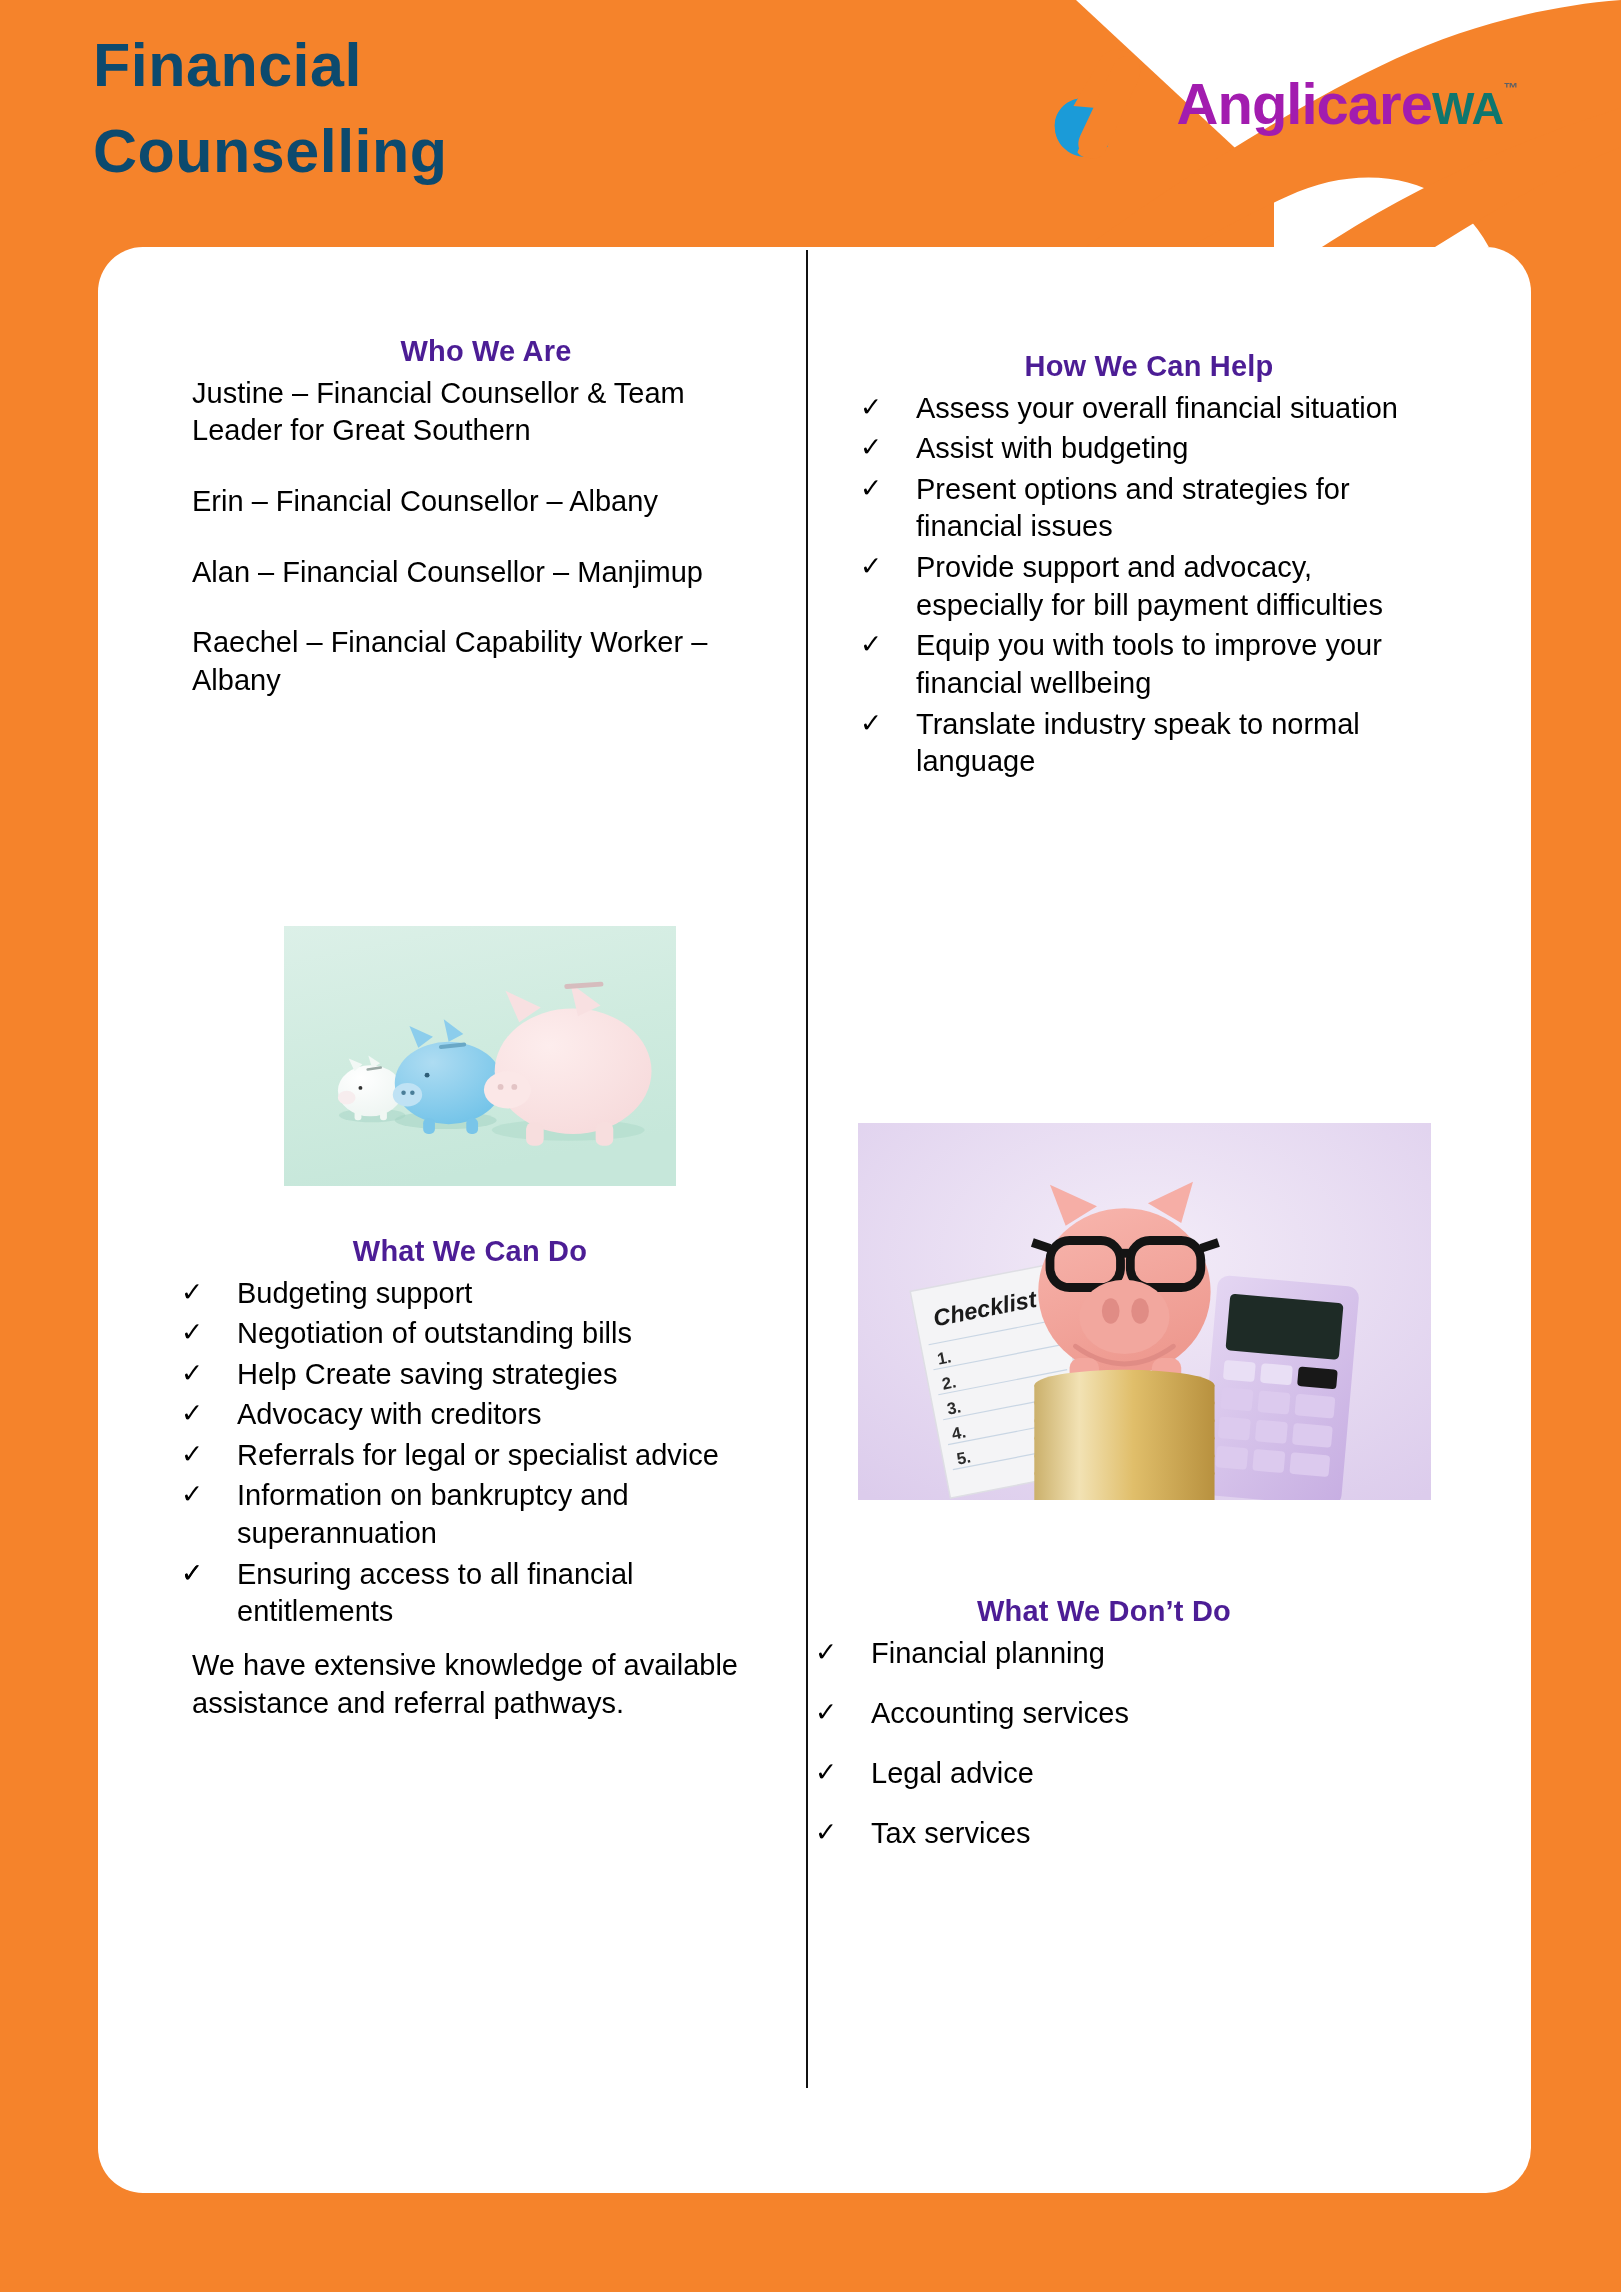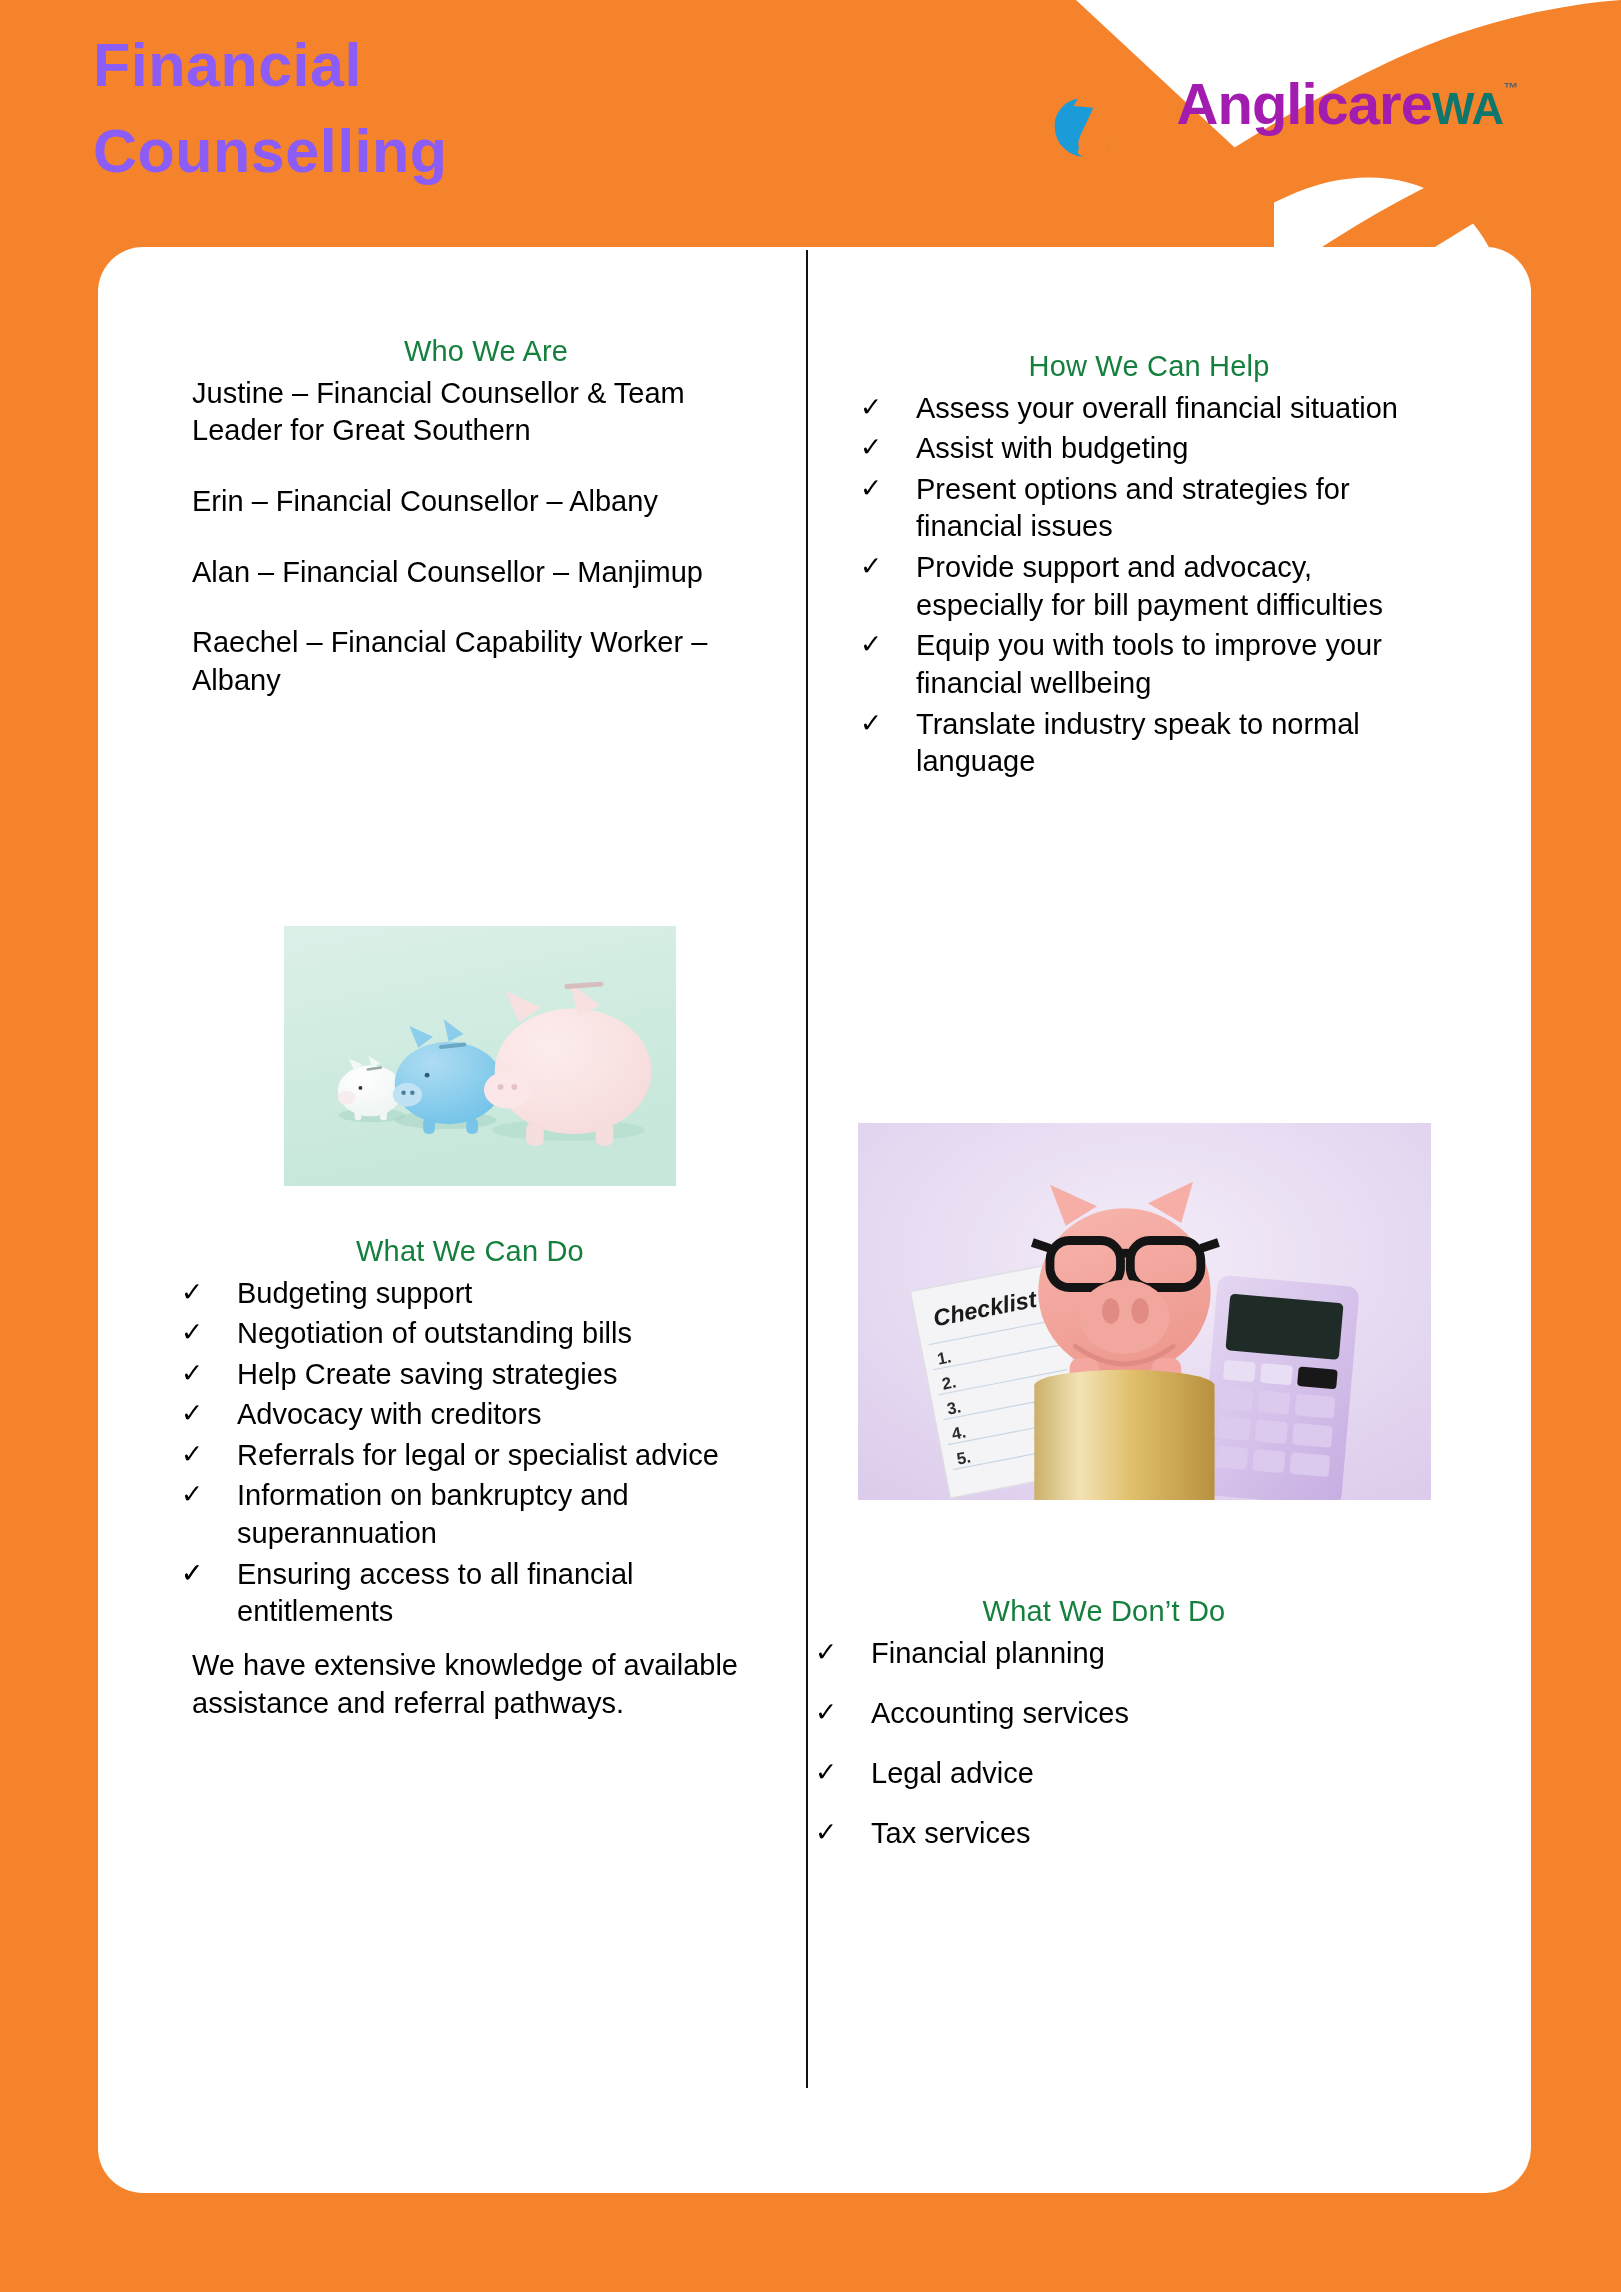--- a/index.html
+++ b/index.html
@@ -62,21 +62,21 @@
     height: 765px;
     pointer-events: none;
   }
 
   
   .banner-title {
     position: absolute;
     left: 93px;
     top: 21.6px;
     width: 686px;
-    color: #8b5cf6;
+    color: #0c4a6e;
     font-weight: bold;
     font-size: 61px;
     line-height: 1.42;
     letter-spacing: 0.5px;
   }
   .banner-title div { white-space: nowrap; }
 
   
   .logo-wrap {
     position: absolute;
@@ -130,25 +130,25 @@
     left: 806px;
     top: 250px;
     width: 2px;
     height: 1838px;
     background: #111111;
   }
 
   
   .section-head {
     text-align: center;
-    font-weight: normal;
+    font-weight: bold;
     font-size: 29px;
     letter-spacing: 0.2px;
     margin: 0 0 3.9px 0;
-    color: #15803d;
+    color: #4c1d95;
   }
   .head-left  { padding-right: 0px; }
 
   
   .staff-list { margin: 0; padding: 0; list-style: none; }
   .staff-item {
     margin: 0 0 33px 0;
     line-height: 1.30;
   }
   .staff-item:first-child { margin-top: 0; }

